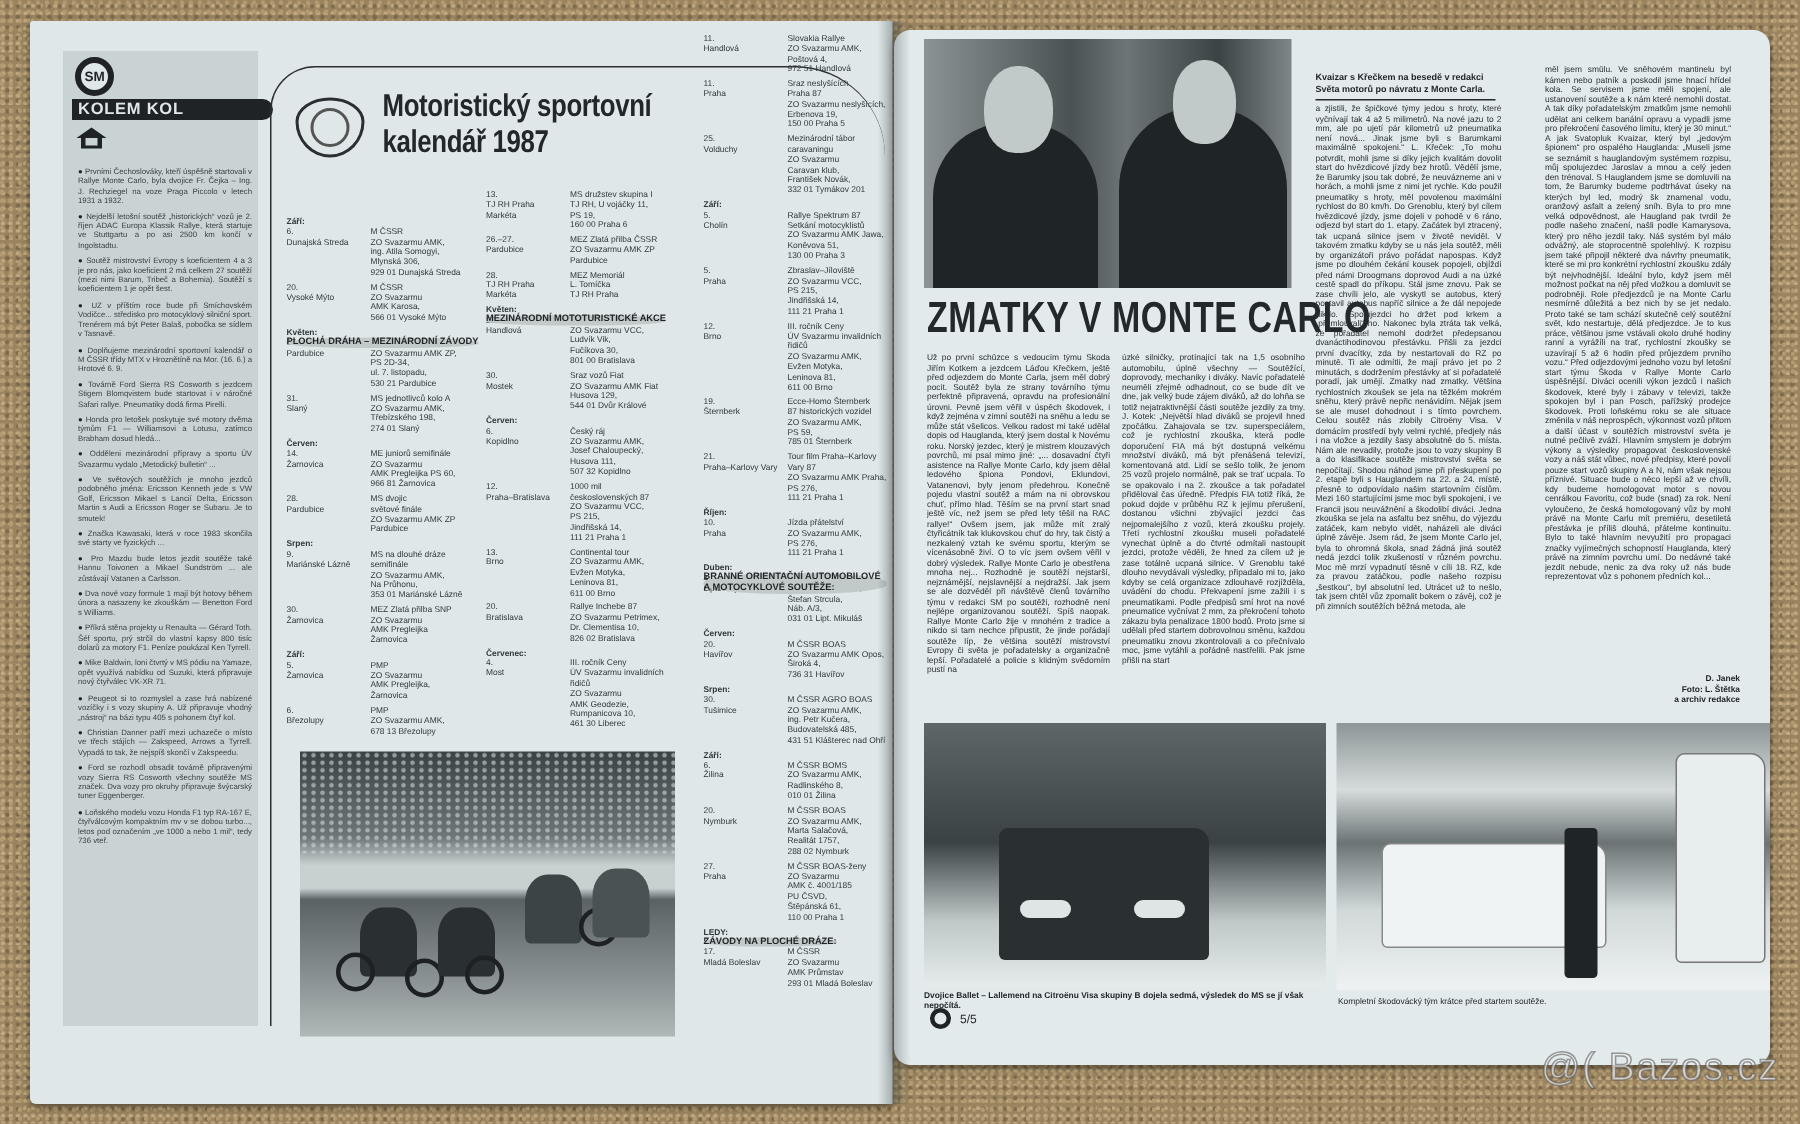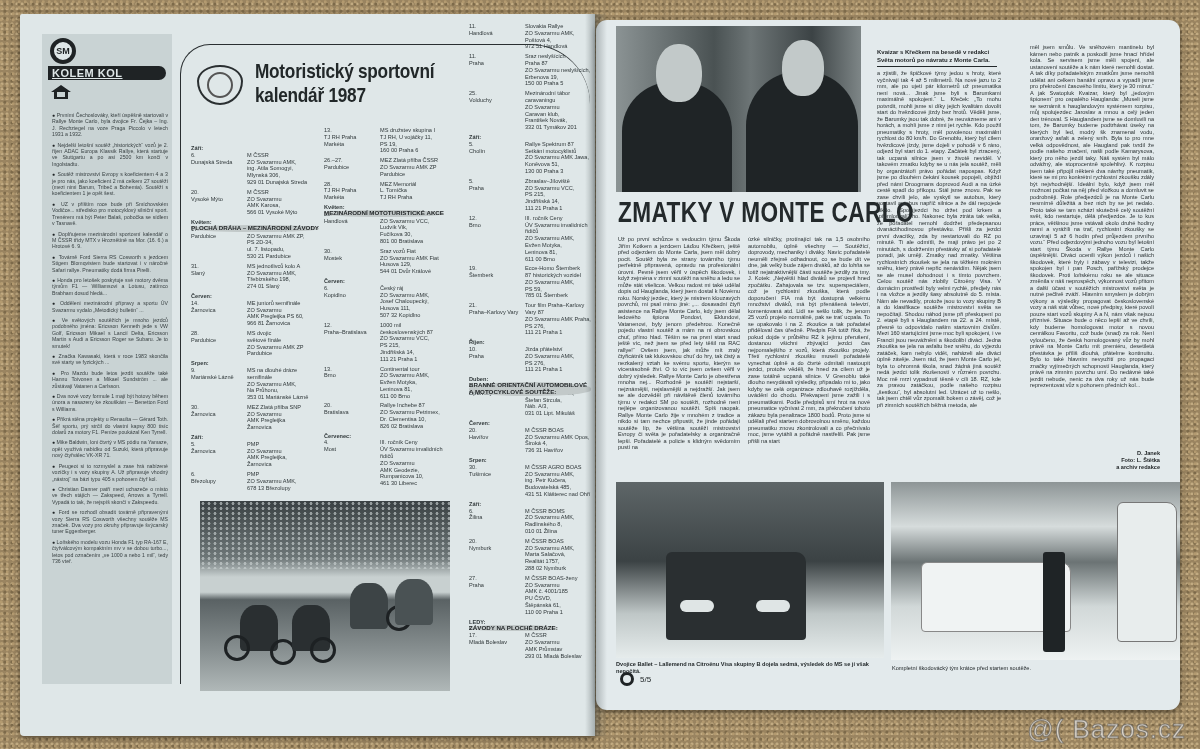--- a/index.html
+++ b/index.html
@@ -25,23 +25,23 @@
   .page.left { left: 20px; top: 14px; width: 575px; height: 722px; border-radius: 2px 0 0 4px; }
   .page.right { left: 596px; top: 20px; width: 584px; height: 690px; background: #e3eaec; }
   .spine { position: absolute; left: 585px; top: 14px; width: 22px; height: 722px;
     background: linear-gradient(90deg, rgba(0,0,0,0) 0%, rgba(60,70,72,0.35) 45%, rgba(0,0,0,0) 100%); z-index: 5; }
 
   
   .sidebar { position: absolute; left: 22px; top: 20px; width: 130px; height: 650px; background: #c9d3d4; }
   .logo-circle { position: absolute; left: 8px; top: 4px; width: 26px; height: 26px; border-radius: 50%;
     border: 4px solid #1f2325; background: #dfe7e8; font: bold 9px "Liberation Sans", sans-serif;
     display:flex; align-items:center; justify-content:center; color:#1f2325; }
-  .kolem { position: absolute; left: 6px; top: 32px; width: 118px; height: 14px; background: #1f2325;
+  .kolem { position: absolute; left: 6px; top: 32px; width: 134px; height: 14px; background: #1f2325;
     color: #dfe7e8; font: bold 11px "Liberation Sans", sans-serif; letter-spacing: 0.5px; padding-left: 4px; line-height: 14px;
-    border-radius: 0 7px 7px 0; text-decoration: underline; }
+    border-radius: 0 7px 7px 0; }
   .house { position: absolute; left: 8px; top: 50px; width: 22px; height: 16px; }
   .news { position: absolute; left: 10px; top: 78px; width: 116px; font-size: 5.2px; line-height: 6.4px; color: #3a4244; text-align: justify; }
   .news p { margin-bottom: 4px; }
   .news p::before { content: "● "; color: #1f2325; }
 
   .calendar { position: absolute; left: 160px; top: 30px; width: 410px; height: 640px;
     border: 1px solid #2a2f31; border-radius: 30px 60px 0 0; border-right: none; border-bottom: none; }
   .cal-emblem { position: absolute; left: 16px; top: 20px; width: 46px; height: 40px; border: 2px solid #2a2f31;
     border-radius: 50% 50% 50% 50% / 40% 40% 60% 60%; display:flex; align-items:center; justify-content:center; }
   .cal-emblem span { width: 26px; height: 26px; border-radius: 50%; border: 2px solid #555; }
@@ -73,21 +73,21 @@
     line-height: 8px; border-bottom: 1.5px solid #23292b; padding-bottom: 2px; }
   .byline { position:absolute; right: 20px; top: 430px; font: bold 5.6px "Liberation Sans", sans-serif; line-height: 7px; text-align: right; }
   .rally1 { left: 20px; top: 462px; width: 268px; height: 176px;
     background: linear-gradient(180deg, #5e6668 0%, #3b4244 45%, #bfc7c7 75%, #e6ecec 100%); }
   .rally2 { left: 295px; top: 462px; width: 289px; height: 178px;
     background: linear-gradient(180deg, #8d9596 0%, #d6dcdc 25%, #6b7374 45%, #d1d8d8 70%, #eef2f2 100%); }
   .car { position:absolute; border-radius: 6px 10px 4px 4px; }
   .caption { position:absolute; font-size: 5.6px; line-height: 7px; font-weight: bold; color: #23292b; }
   .page-num { position:absolute; left: 24px; top: 652px; display:flex; align-items:center; gap: 6px; font-size: 8px; color:#23292b; }
   .page-num .ic { width: 14px; height: 14px; border-radius:50%; border: 3px solid #1f2325; }
-  .watermark { position:absolute; right: 14px; bottom: 4px; font: 26px "Liberation Sans", sans-serif; color: rgba(240,240,240,0.7);
+  .watermark { position:absolute; right: 14px; bottom: 22px; font: 26px "Liberation Sans", sans-serif; color: rgba(240,240,240,0.7);
     -webkit-text-stroke: 1px rgba(90,90,90,0.6); letter-spacing: 1px; }
 </style>
 </head>
 <body>
 
 <div class="page left">
   <div class="sidebar">
     <div class="logo-circle">SM</div>
     <div class="kolem">KOLEM KOL</div>
     <svg class="house" viewBox="0 0 22 16">

